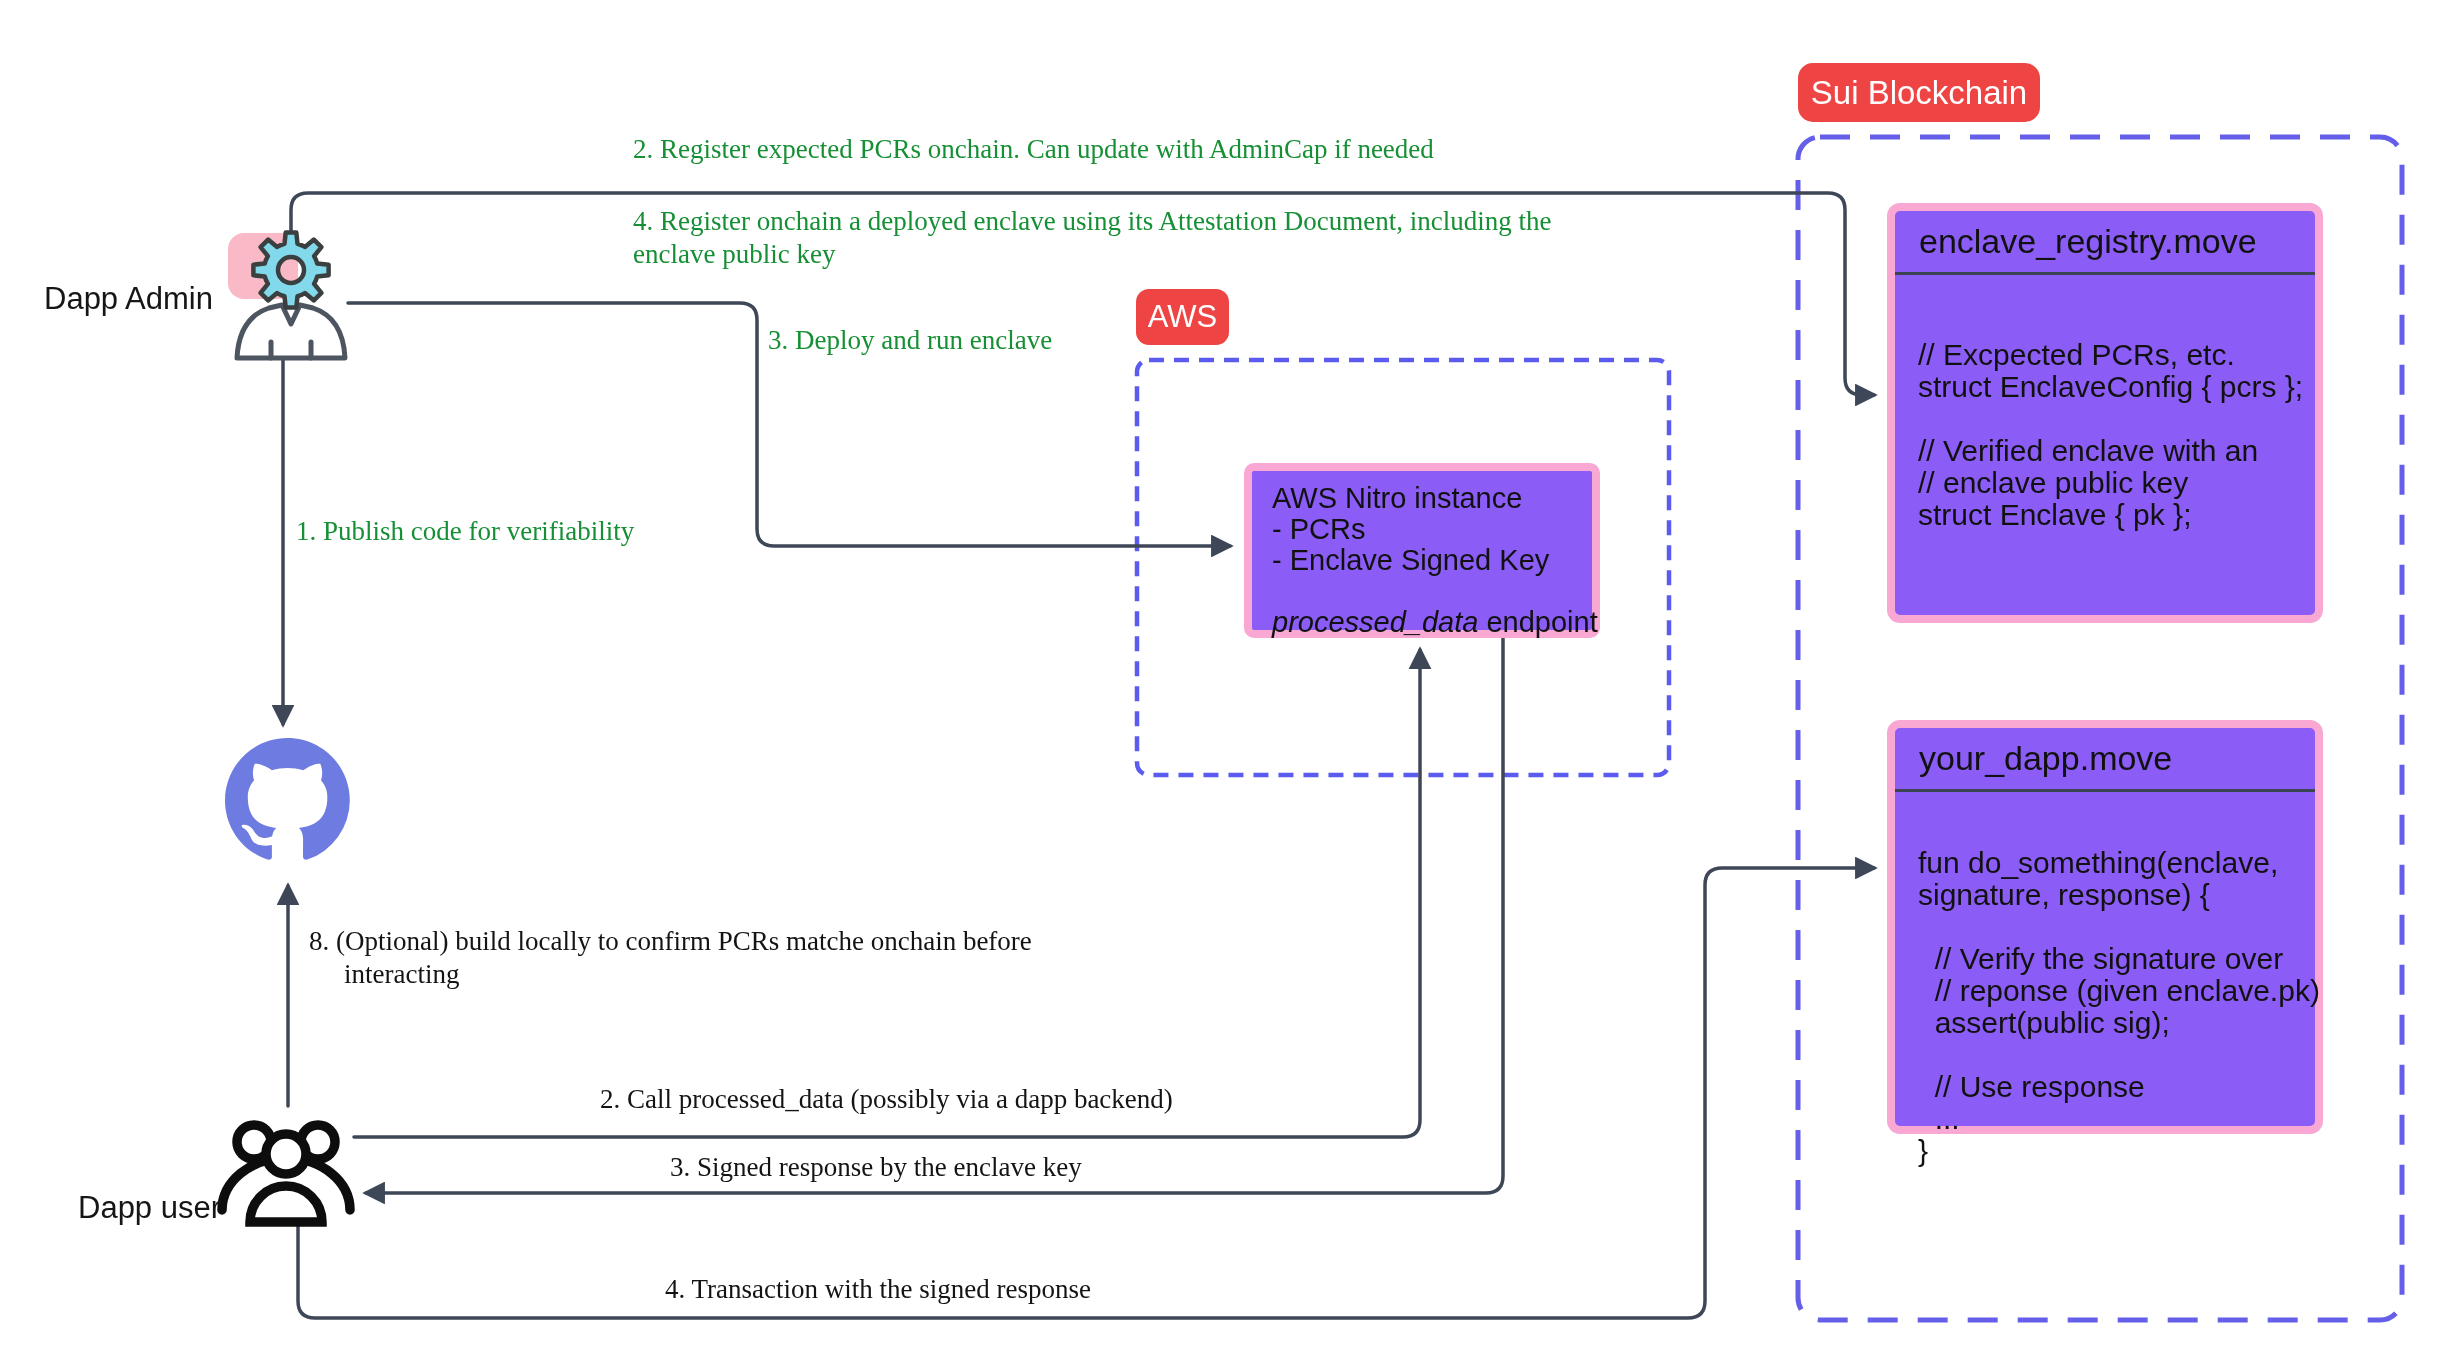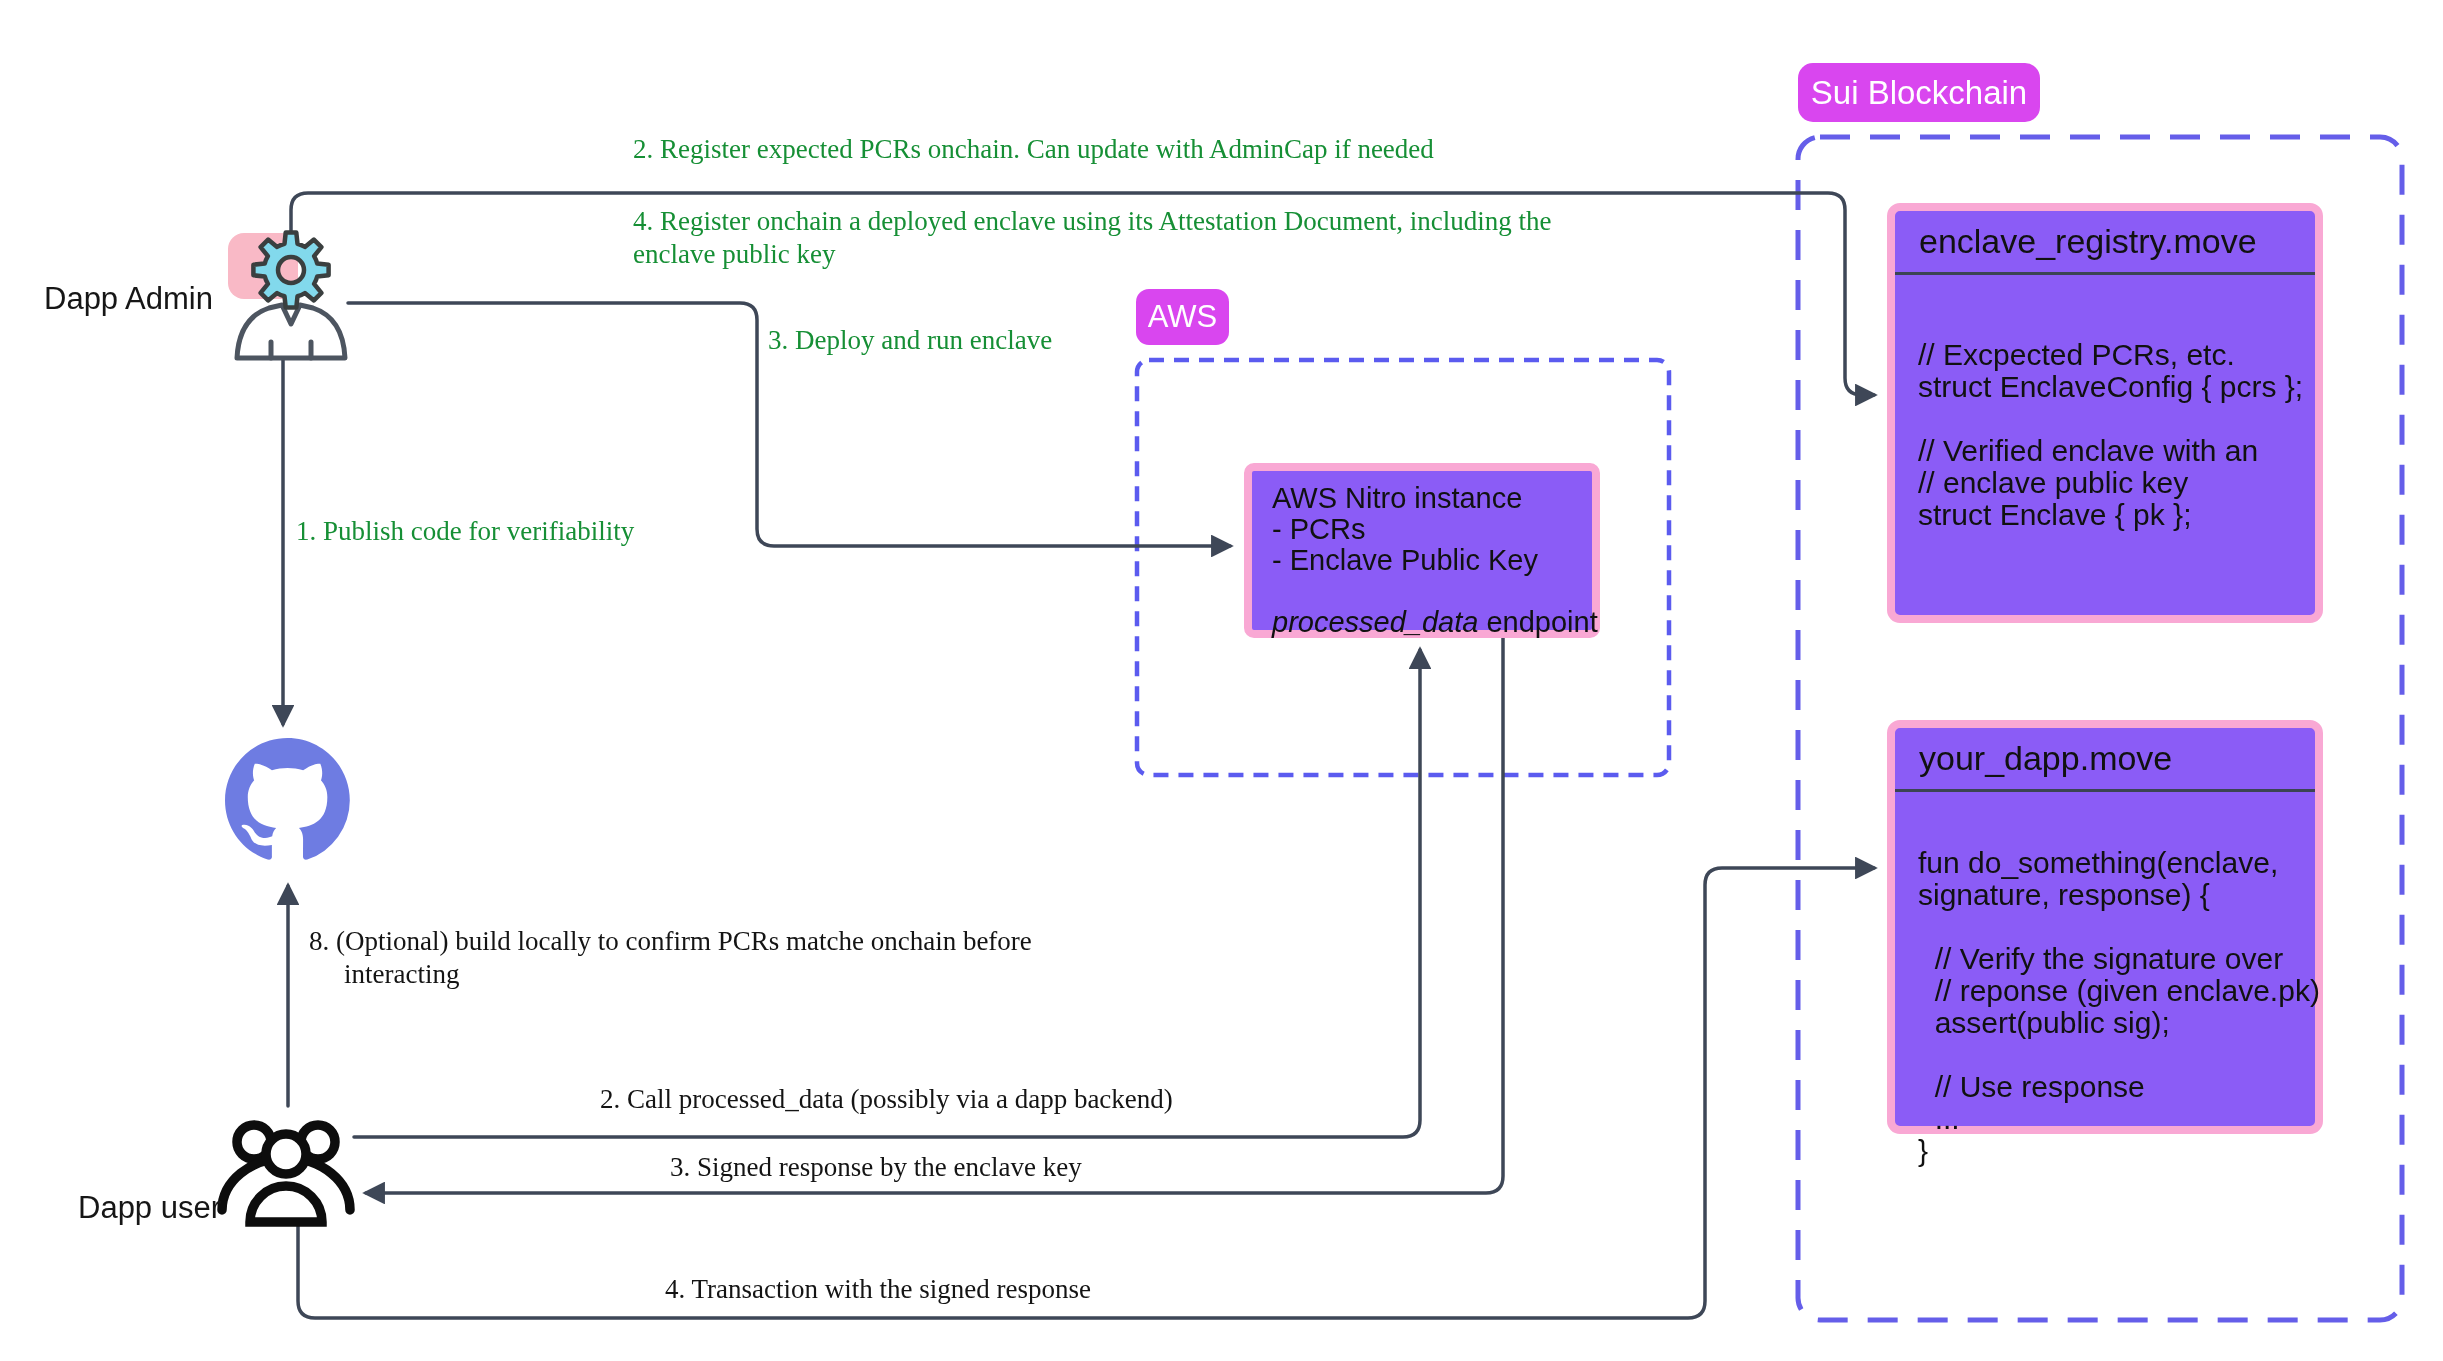--- a/index.html
+++ b/index.html
@@ -2,21 +2,21 @@
 <html><head>
 <meta charset="utf-8">
 <style>
   html,body{margin:0;padding:0;background:#ffffff;}
   #canvas{position:relative;width:2443px;height:1361px;background:#ffffff;overflow:hidden;
           font-family:"Liberation Sans",sans-serif;}
   #wires{position:absolute;left:0;top:0;width:2443px;height:1361px;z-index:1;}
 
   
   .badge{position:absolute;z-index:3;display:flex;align-items:center;justify-content:center;
-         background:#d946ef;color:#ffffff;border-radius:15px;font-size:33px;font-weight:400;}
+         background:#ef4444;color:#ffffff;border-radius:15px;font-size:33px;font-weight:400;}
   #sui-badge{left:1798px;top:63px;width:242px;height:59px;}
   #aws-badge{left:1136px;top:289px;width:93px;height:56px;font-size:31px;border-radius:13px;}
 
   
   .actor-label{position:absolute;z-index:3;color:#161616;font-size:31px;white-space:nowrap;}
   #admin-label{left:44px;top:281px;}
   #user-label{left:78px;top:1190px;}
 
   
   .note{position:absolute;z-index:3;font-family:"Liberation Serif",serif;font-size:27px;
@@ -141,19 +141,19 @@
       <div class="cl">  // Use response</div>
       <div class="cl">  ...</div>
       <div class="cl">}</div>
     </div>
   </div>
 
   <div class="panel" id="nitro-box">
     <div class="nitro-body">
       <div class="cl">AWS Nitro instance</div>
       <div class="cl">- PCRs</div>
-      <div class="cl">- Enclave Public Key</div>
+      <div class="cl">- Enclave Signed Key</div>
       <div class="cl"> </div>
       <div class="cl"><span class="italic">processed_data</span><span> endpoint</span></div>
     </div>
   </div>
 
 </div>
 
 </body></html>

